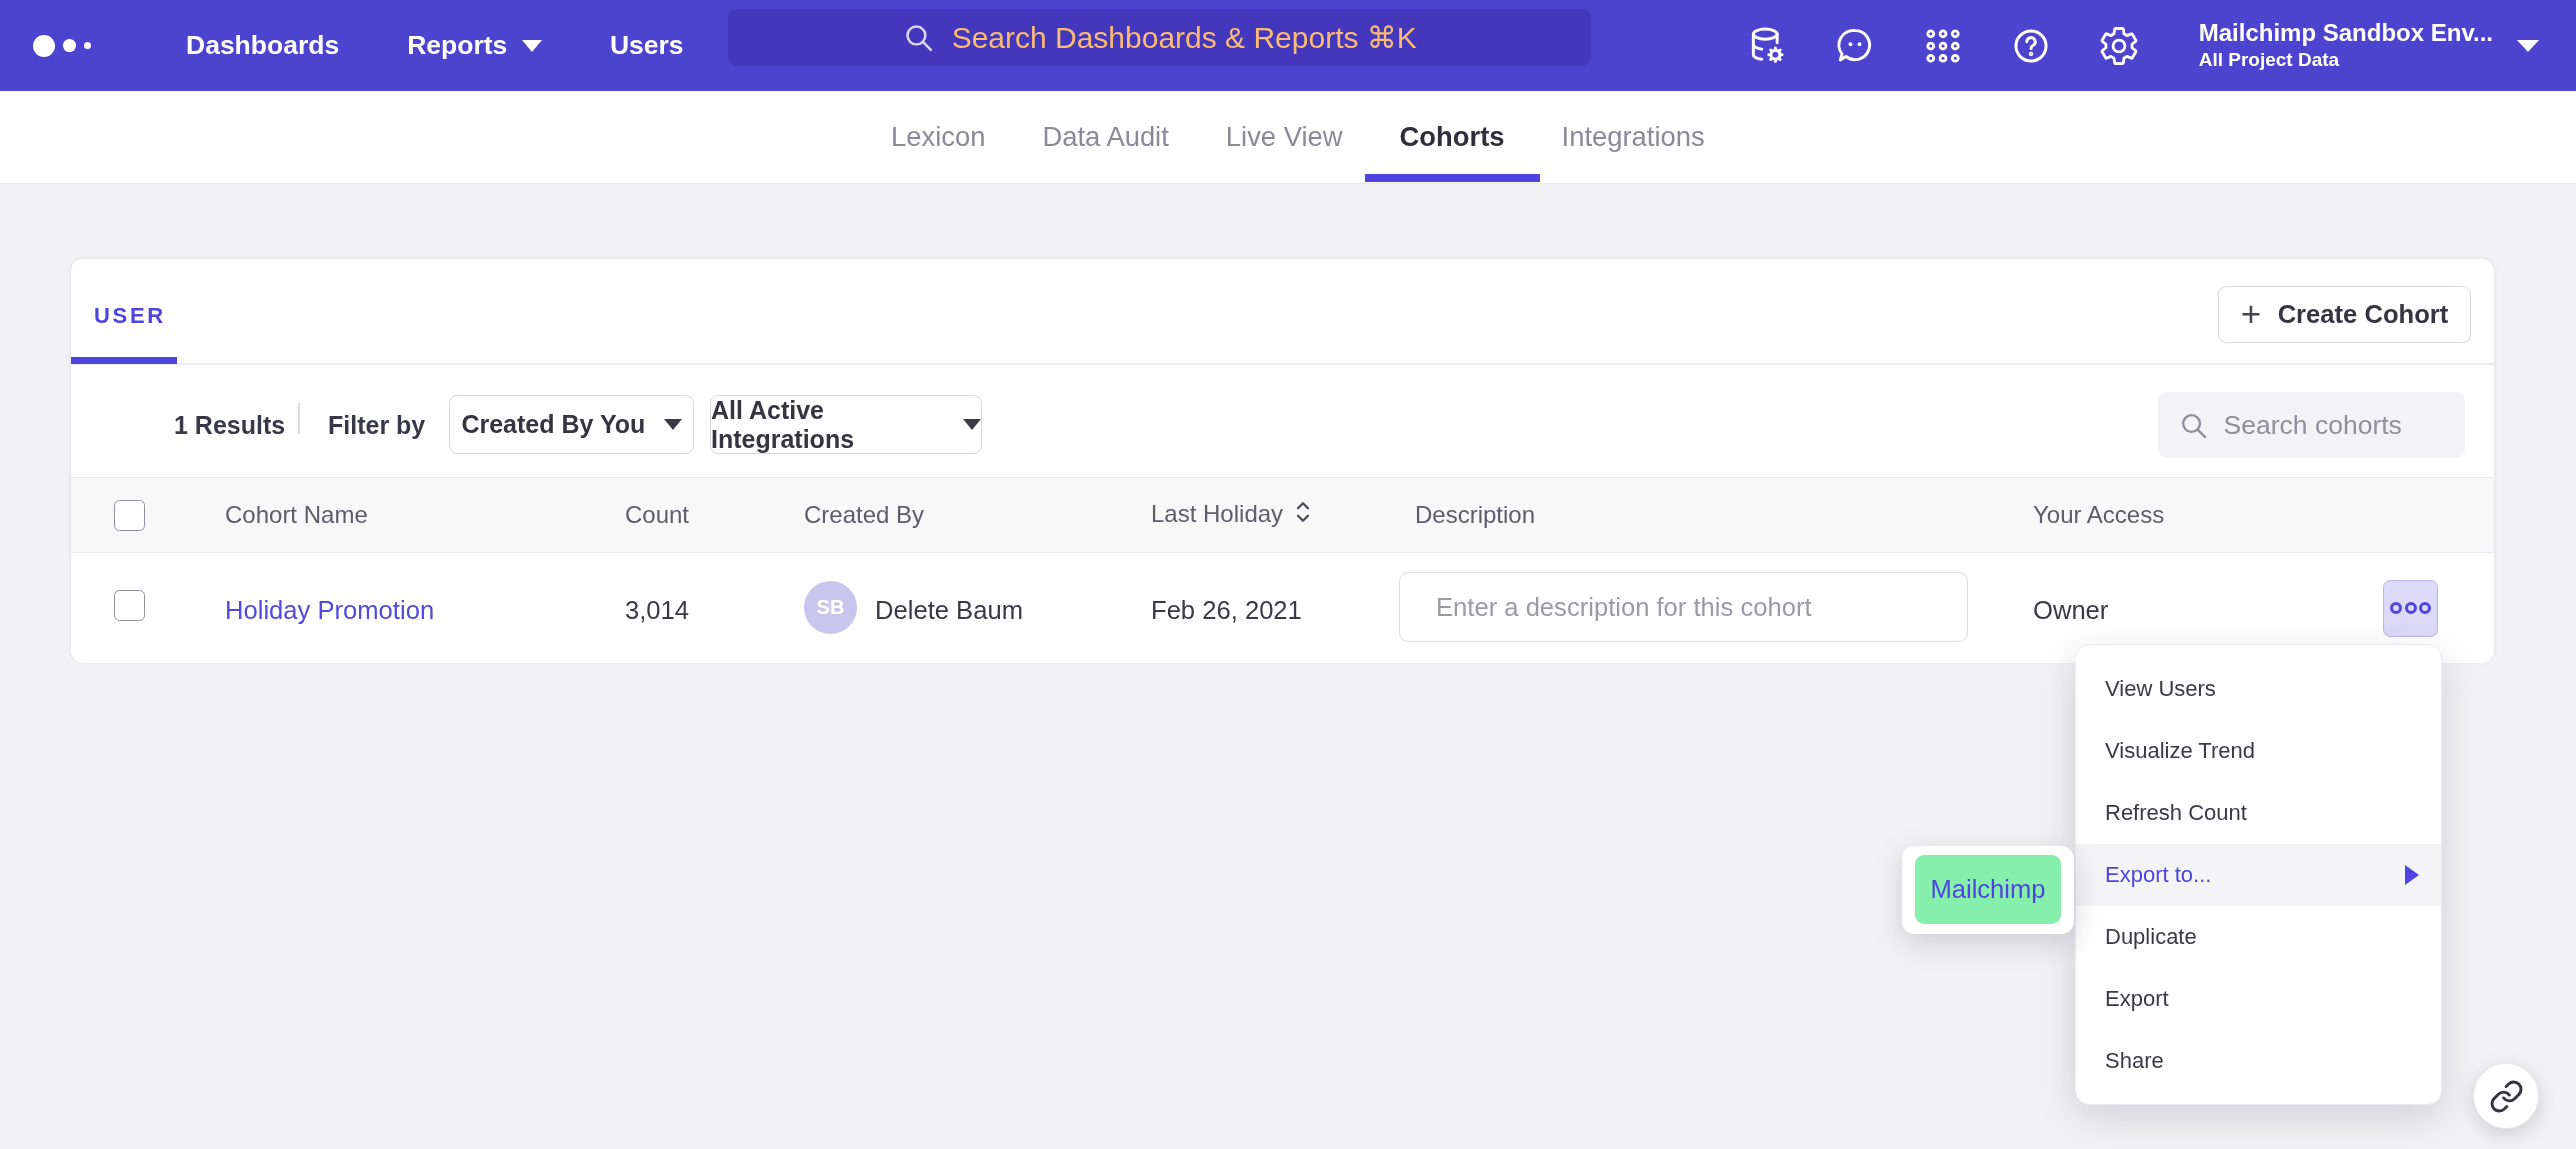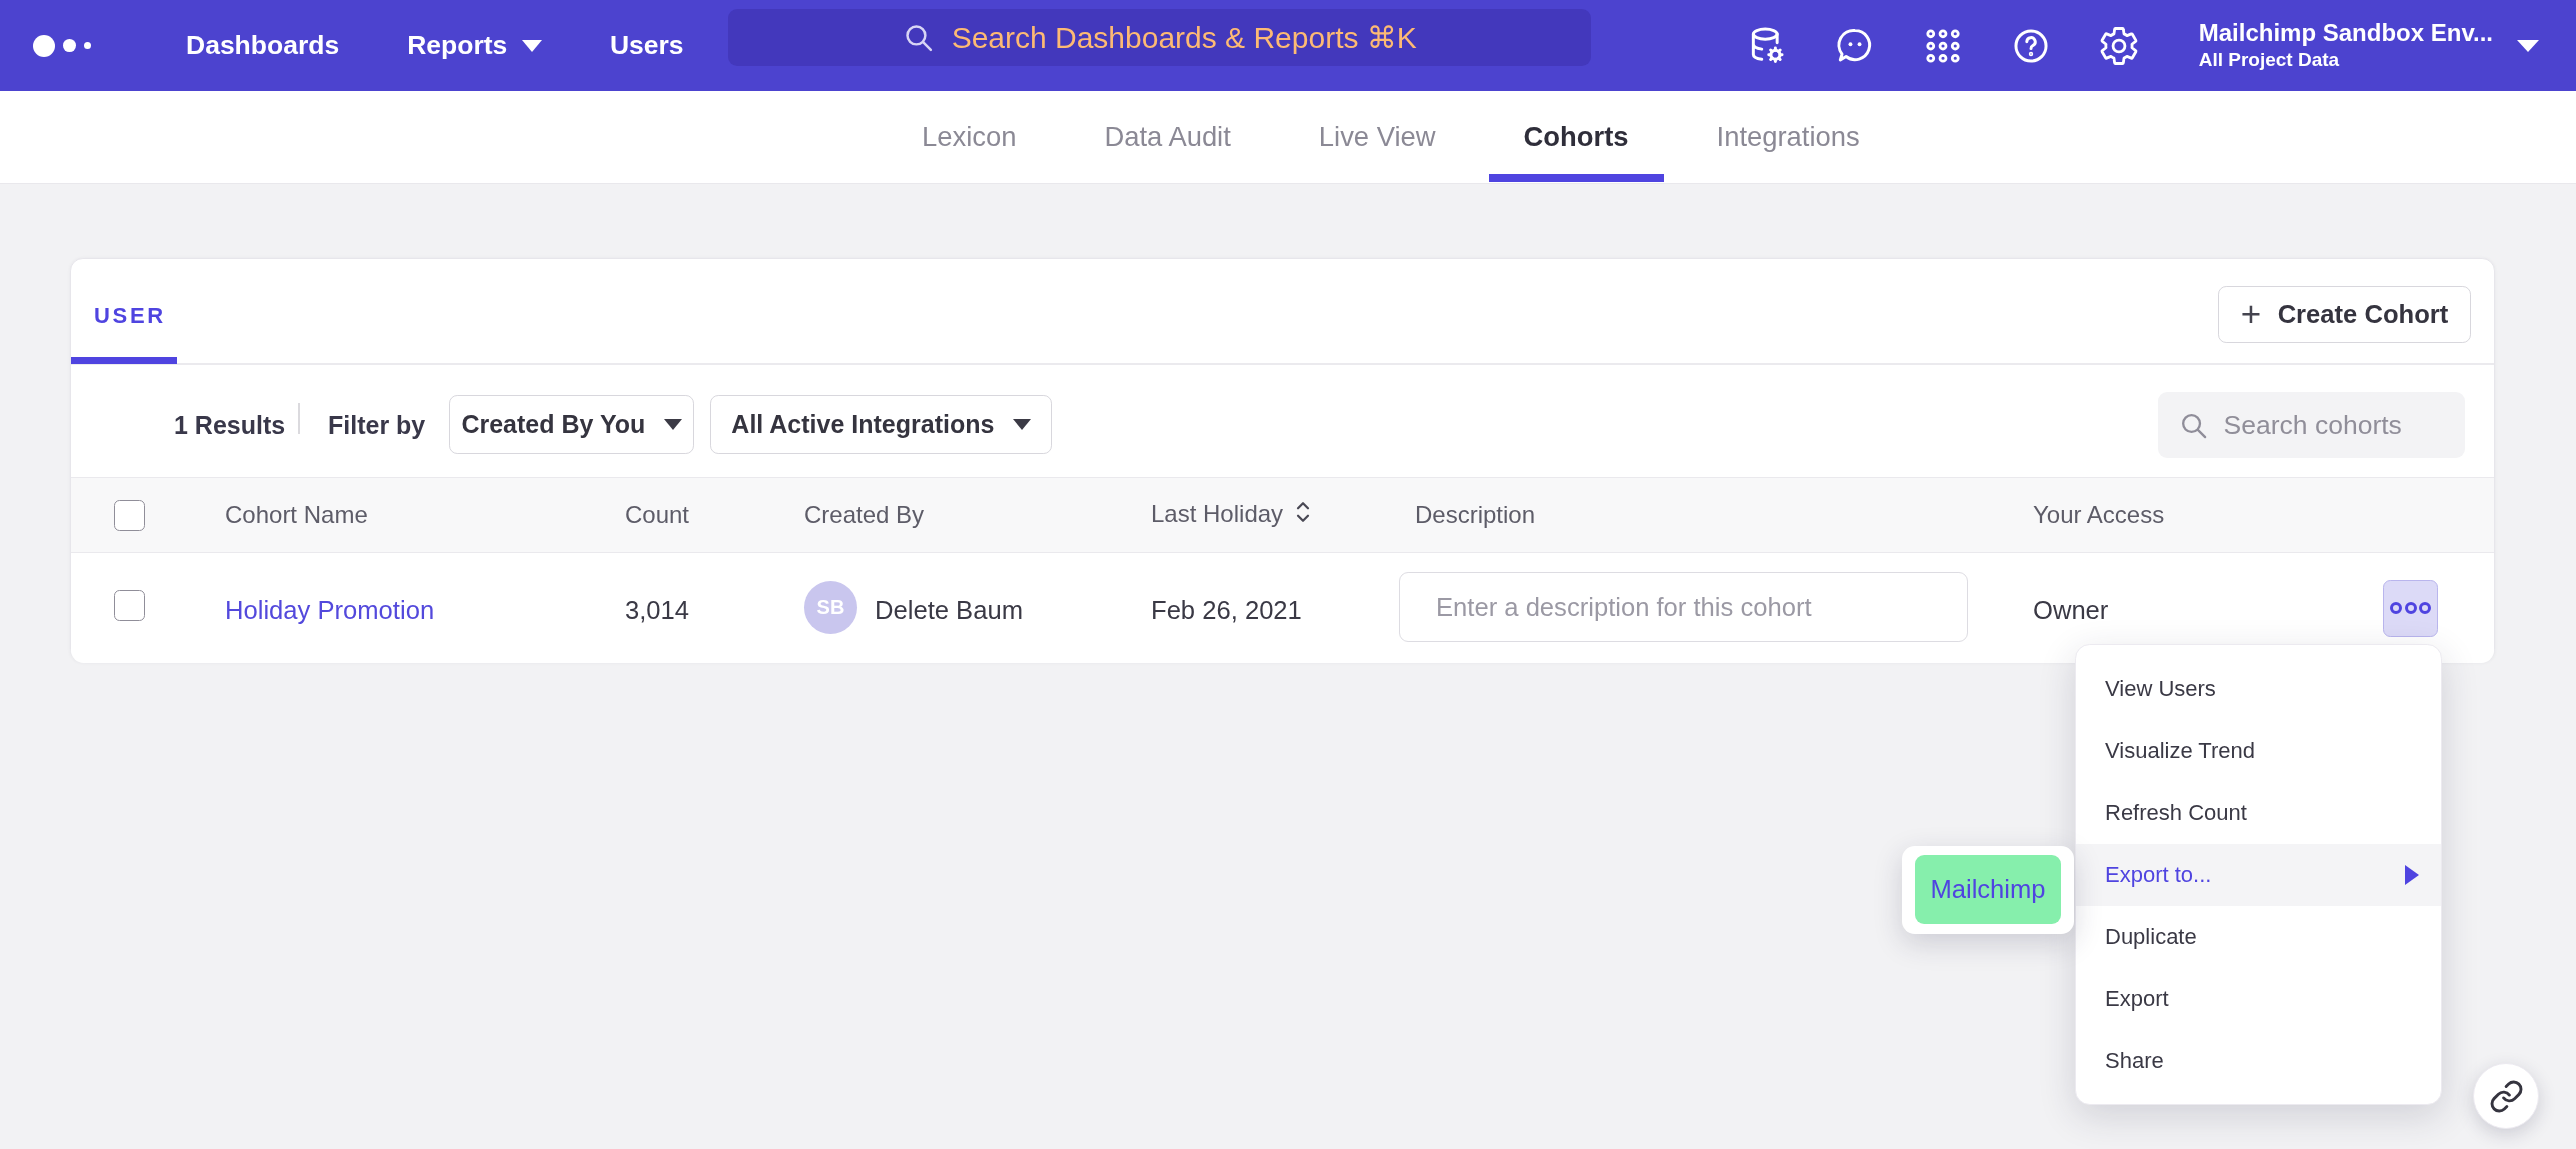--- a/index.html
+++ b/index.html
@@ -37,21 +37,21 @@
   .project .pn { font-size:24px; font-weight:bold; line-height:1.25; }
   .project .ps { font-size:19px; font-weight:bold; line-height:1.3; }
   .project .caret{ border-left-width:11px;border-right-width:11px;border-top-width:12.8px; }
 
   
   .tabbar {
     position:absolute; left:0; top:91px; width:2576px; height:93px;
     background:#fff; border-bottom:1.8px solid #e9e8ec;
   }
   .tabs { position:absolute; left:891px; top:0; height:91px; display:flex; gap:57px; }
-  .tab { height:91px; line-height:91px; font-size:27.4px; color:#8b8995; cursor:pointer; position:relative;margin-left:31px; }
+  .tab { height:91px; line-height:91px; font-size:27.4px; color:#8b8995; cursor:pointer; position:relative; }
   .tab.active { color:#2f2e3a; font-weight:bold; }
   .tab.active::after {
     content:""; position:absolute; left:-35px; right:-35px; bottom:0; height:8.2px; background:#4f44e0;
   }
 
   
   .card {
     position:absolute; left:70px; top:258px; width:2425px; height:404px;
     background:#fff; border:0.9px solid #e7e6eb; border-radius:12.8px;
     box-shadow:0 0.9px 3.7px rgba(30,30,50,0.05);
@@ -69,21 +69,21 @@
 
   .results { position:absolute; left:103px; top:410px; transform:translateY(-258px); font-size:25px; font-weight:bold; color:#39384a; }
   .vdivider { position:absolute; left:227px; top:144px; width:1.8px; height:31px; background:#dbdade; }
   .filterby { position:absolute; left:257px; top:152px; font-size:25px; font-weight:bold; color:#39384a; }
   .dropdown {
     position:absolute; top:136px; height:59px; border:0.9px solid #d8d7dd; border-radius:8.2px; background:#fff;
     display:flex; align-items:center; justify-content:center; gap:18.3px;
     font-size:25px; font-weight:bold; color:#35343f; cursor:pointer;
   }
   .dd1 { left:378px; width:245px; }
-  .dd2 { left:639px; width:342px; }
+  .dd2 { left:639px; width:272px; }
   .dropdown .dcaret { width:0;height:0;border-left:9.1px solid transparent;border-right:9.1px solid transparent;border-top:11px solid #3b3a45; }
   .cohort-search {
     position:absolute; left:2087px; top:133px; width:307px; height:66px;
     background:#f3f3f5; border-radius:9.1px; display:flex; align-items:center; gap:14.6px; padding-left:20px;
   }
   .cohort-search input { border:none; outline:none; background:transparent; font-size:26.5px; width:219px; font-family:"Liberation Sans",sans-serif; color:#3a3945; }
   .cohort-search input::placeholder { color:#908e99; }
 
   
   .thead {

